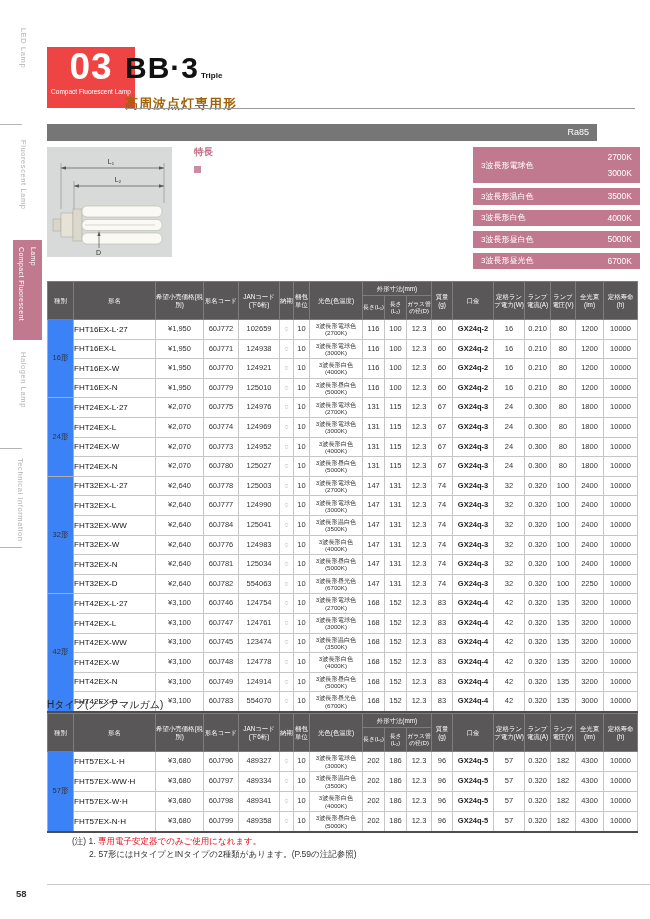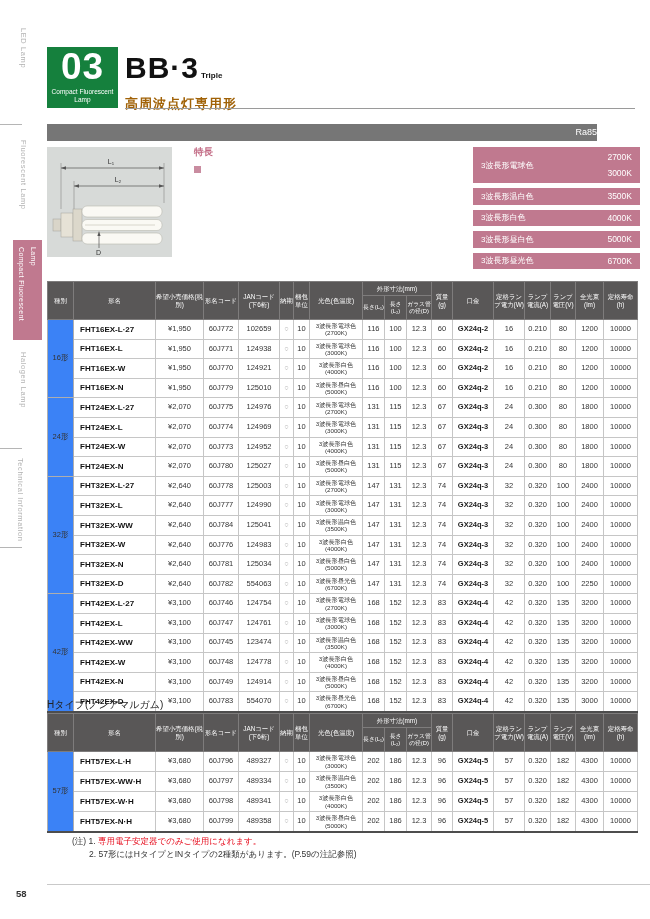--- a/index.html
+++ b/index.html
@@ -12,33 +12,33 @@
   .sb0{left:19px;top:28px;}
   .sb1{left:19px;top:140px;}
   .sb2{left:13px;top:240px;width:27px;height:93px;background:#c0798f;color:#fff;
        font-size:7px;padding:7px 0 0 2px;line-height:1.7;letter-spacing:.4px;}
   .sb3{left:19px;top:352px;}
   .sb4{left:15px;top:458px;height:86px;line-height:1.5;}
   .sb-divider{position:absolute;left:0;width:22px;border-top:1px solid #b5b5b5;}
   .d1{top:124px}.d2{top:448px}.d3{top:547px}
 
   
-  .num-box{position:absolute;left:47px;top:47px;width:71px;height:61px;background:#15803d;
+  .num-box{position:absolute;left:47px;top:47px;width:88px;height:61px;background:#ef4444;
            color:#fff;text-align:center;}
   .num-box .num{font-size:37px;font-weight:bold;line-height:40px;letter-spacing:1px;}
   .num-box .cat{font-size:6.5px;line-height:1.25;margin-top:1px;}
   .title-block{position:absolute;left:125px;top:52px;}
   .title-block h1{margin:0;font-size:30px;font-weight:bold;color:#111;line-height:32px;letter-spacing:1px;}
   .title-block .suffix{font-size:8px;font-weight:bold;margin-left:2px;letter-spacing:0;}
   .title-block .subtitle{font-size:13px;font-weight:bold;color:#a16207;margin-top:3px;letter-spacing:1px;}
   .header-rule{position:absolute;left:125px;top:108px;width:510px;border-top:1px solid #9a9a9a;}
 
   
   .ra-bar{position:absolute;left:47px;top:124px;width:550px;height:17px;background:#767676;
-          color:#fff;font-size:9px;line-height:17px;text-align:right;padding-right:0;box-sizing:border-box;}
+          color:#fff;font-size:9px;line-height:17px;text-align:right;padding-right:8px;box-sizing:border-box;}
 
   
   .product-img{position:absolute;left:47px;top:147px;width:125px;height:110px;background:#d7dad8;}
   .features{position:absolute;left:194px;top:146px;width:275px;}
   .features .fh{font-size:9.5px;font-weight:bold;color:#c26a84;margin-bottom:5px;}
   .feat{font-size:9px;color:#333;margin-bottom:5px;display:flex;align-items:flex-start;}
   .feat .sq{display:inline-block;width:7px;height:7px;background:#c98ca0;margin:2px 3px 0 0;flex:0 0 auto;}
   .badges{position:absolute;left:473px;top:147px;width:167px;display:flex;flex-direction:column;gap:5px;}
   .badge{background:#c0798f;color:#fff;height:16.5px;display:flex;align-items:center;
          justify-content:space-between;padding:0 8px;font-size:8px;}
@@ -51,21 +51,21 @@
              border:1px solid #8b8989;border-bottom:2px solid #4d4d4d;background:#fff;}
   table.spec.main{top:281px;}
   table.spec.htab{top:713px;}
   table.spec th{background:#595757;color:#fff;font-weight:normal;font-size:6.4px;line-height:1.2;
                 border:1px solid #7e7c7c;padding:1px 0;height:11px;overflow:hidden;}
   table.spec th.sub{font-size:5.8px;height:21px;}
   table.spec td{border:1px solid #c6c6c6;font-size:7.5px;color:#333;text-align:center;
                 padding:0;height:18.6px;line-height:1.15;overflow:hidden;background:#fff;}
   table.spec.htab td{height:19px;}
   table.spec td.type{background:#3b82f6;color:#333;border:1px solid #aeaeae;}
-  table.spec td.c-model{text-align:left;padding-left:6px;font-weight:bold;font-size:8px;color:#111;}
+  table.spec td.c-model{text-align:left;padding-left:0;font-weight:normal;font-size:8px;color:#111;}
   table.spec td.c-base{font-weight:bold;color:#222;}
   table.spec td.c-delivery{color:#a8a8a8;font-size:7.5px;}
   table.spec td.c-color div{font-size:6.2px;line-height:1.15;}
   table.spec tr.gstart td{border-top:1px solid #8f8f8f;}
 
   
   .h-title{position:absolute;left:47px;top:698px;font-size:10px;color:#222;}
   .notes{position:absolute;left:47px;top:835px;font-size:8.5px;color:#333;line-height:1.55;margin-left:25px;}
   .notes .red{color:#e50012;}
   .notes .l2{margin-left:17px;}

